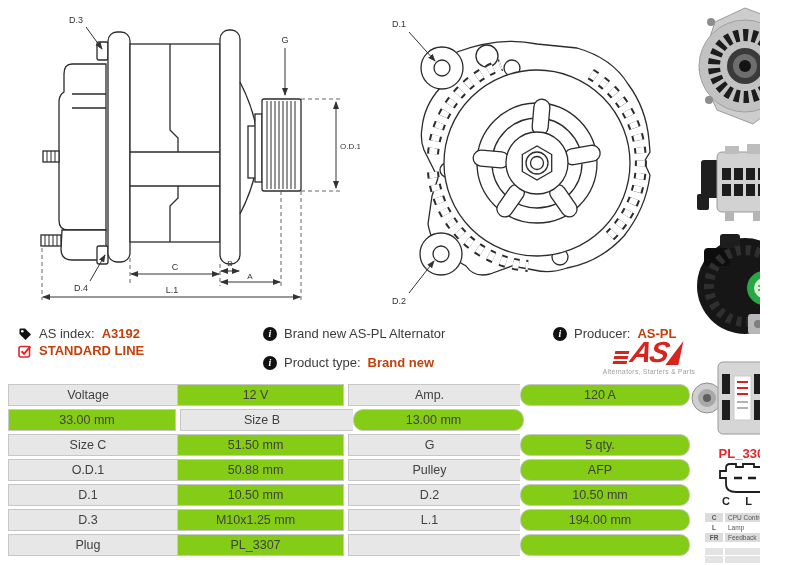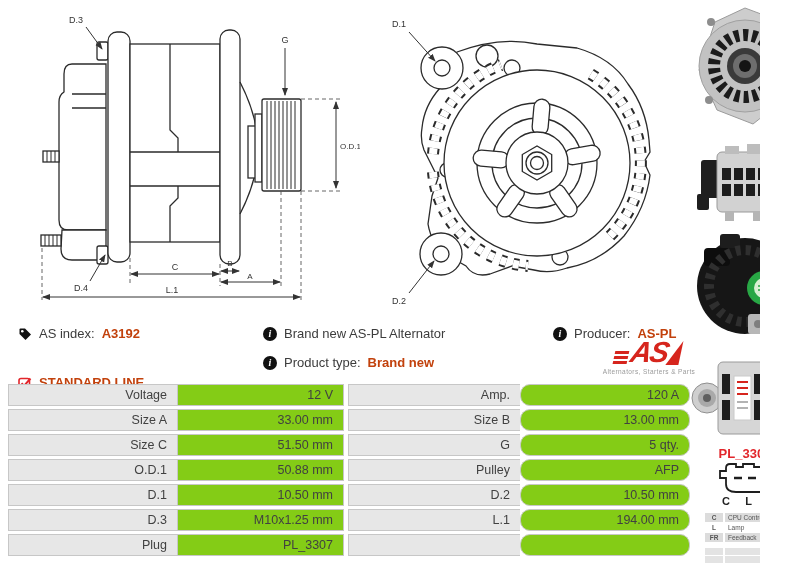--- a/index.html
+++ b/index.html
@@ -23,21 +23,21 @@
   .as-logo-as{font-size:29px;line-height:29px;font-weight:800;font-style:italic;color:#d6251d;letter-spacing:-2px;}
   .as-logo-tri{position:absolute;right:-14px;bottom:2px;width:0;height:0;
                border-left:13px solid transparent;border-bottom:24px solid #d6251d;}
   .as-stripes{position:absolute;left:-16px;bottom:3px;display:flex;flex-direction:column;gap:2px;}
   .as-stripes i{display:block;width:14px;height:3px;background:#d6251d;}
   .as-logo-tagline{font-size:6.5px;color:#9a9a9a;letter-spacing:.4px;margin-top:1px;}
 
   
   .spec-table{position:absolute;left:8px;top:384px;width:682px;}
   .spec-row{display:flex;margin-bottom:3px;}
-  .spec-cell{height:20px;line-height:20px;font-size:12.5px;text-align:right;padding-right:10px;
+  .spec-cell{height:20px;line-height:20px;font-size:12.5px;text-align:center;padding-right:10px;
              border:1px solid #c7c7c7;color:#414141;}
   .cell-label{background:#e7e7e7;border-right:none;}
   .cell-value{background:#84cc16;}
   .w-l1{width:159px;} .w-v1{width:156px;} .w-l2{width:162px;} .w-v2{width:159px;border-radius:10px;}
   .spec-gap{width:4px;}
 
   
   .plug-name{position:absolute;left:690px;top:446px;width:110px;text-align:center;
              font-size:13px;font-weight:bold;color:#e2262b;}
   .pin-row{position:absolute;left:714px;top:495px;width:76px;display:flex;justify-content:space-between;
@@ -251,21 +251,21 @@
     <span class="info-icon"></span>
     <span>Brand new AS-PL Alternator</span>
   </div>
 
   <div class="info-item" style="left:553px;top:326px">
     <span class="info-icon"></span>
     <span>Producer:</span>
     <b>AS-PL</b>
   </div>
 
-  <div class="info-item" style="left:18px;top:375px">
+  <div class="info-item" style="left:18px;top:343px">
     <svg width="14" height="14" viewBox="0 0 14 14">
       <rect x="1" y="2.5" width="10.5" height="10.5" rx="2" fill="none" stroke="#e2262b" stroke-width="1.6"></rect>
       <path d="M3.5,7.2 L6,9.8 L12.5,2.5" fill="none" stroke="#e2262b" stroke-width="2"></path>
     </svg>
     <b class="red">STANDARD LINE</b>
   </div>
 
   <div class="info-item" style="left:263px;top:355px">
     <span class="info-icon"></span>
     <span>Product type:</span>
@@ -287,21 +287,20 @@
 
   <div class="spec-table">
     <div class="spec-row">
       <div class="spec-cell cell-label w-l1">Voltage</div>
       <div class="spec-cell cell-value w-v1">12 V</div>
       <div class="spec-gap"></div>
       <div class="spec-cell cell-label w-l2">Amp.</div>
       <div class="spec-cell cell-value w-v2">120 A</div>
     </div>
     <div class="spec-row">
-      <div class="spec-cell cell-label w-l1">Size A</div>
       <div class="spec-cell cell-value w-v1">33.00 mm</div>
       <div class="spec-gap"></div>
       <div class="spec-cell cell-label w-l2">Size B</div>
       <div class="spec-cell cell-value w-v2">13.00 mm</div>
     </div>
     <div class="spec-row">
       <div class="spec-cell cell-label w-l1">Size C</div>
       <div class="spec-cell cell-value w-v1">51.50 mm</div>
       <div class="spec-gap"></div>
       <div class="spec-cell cell-label w-l2">G</div>

